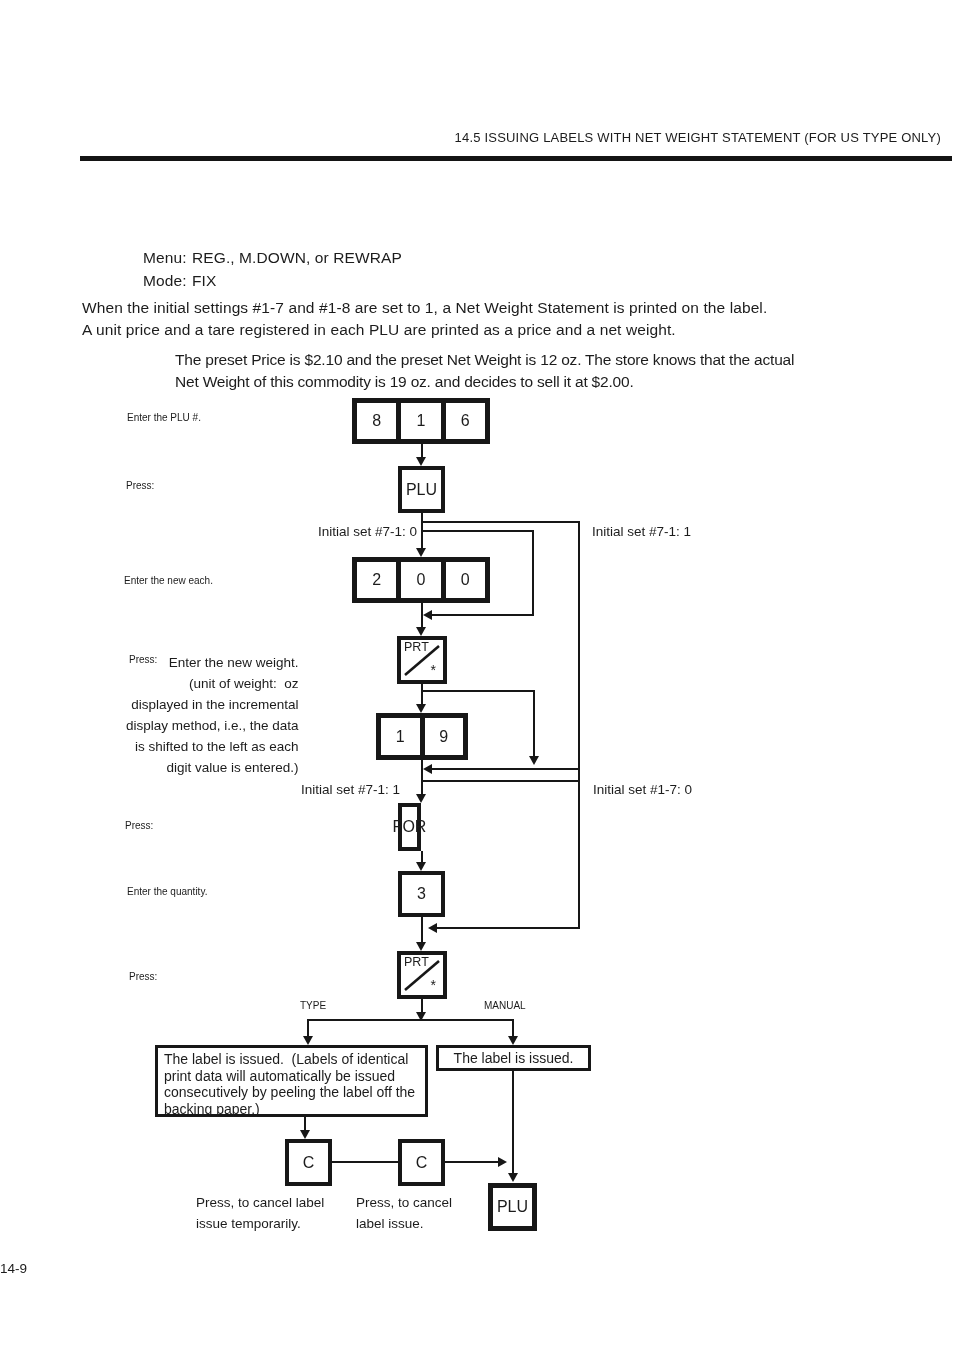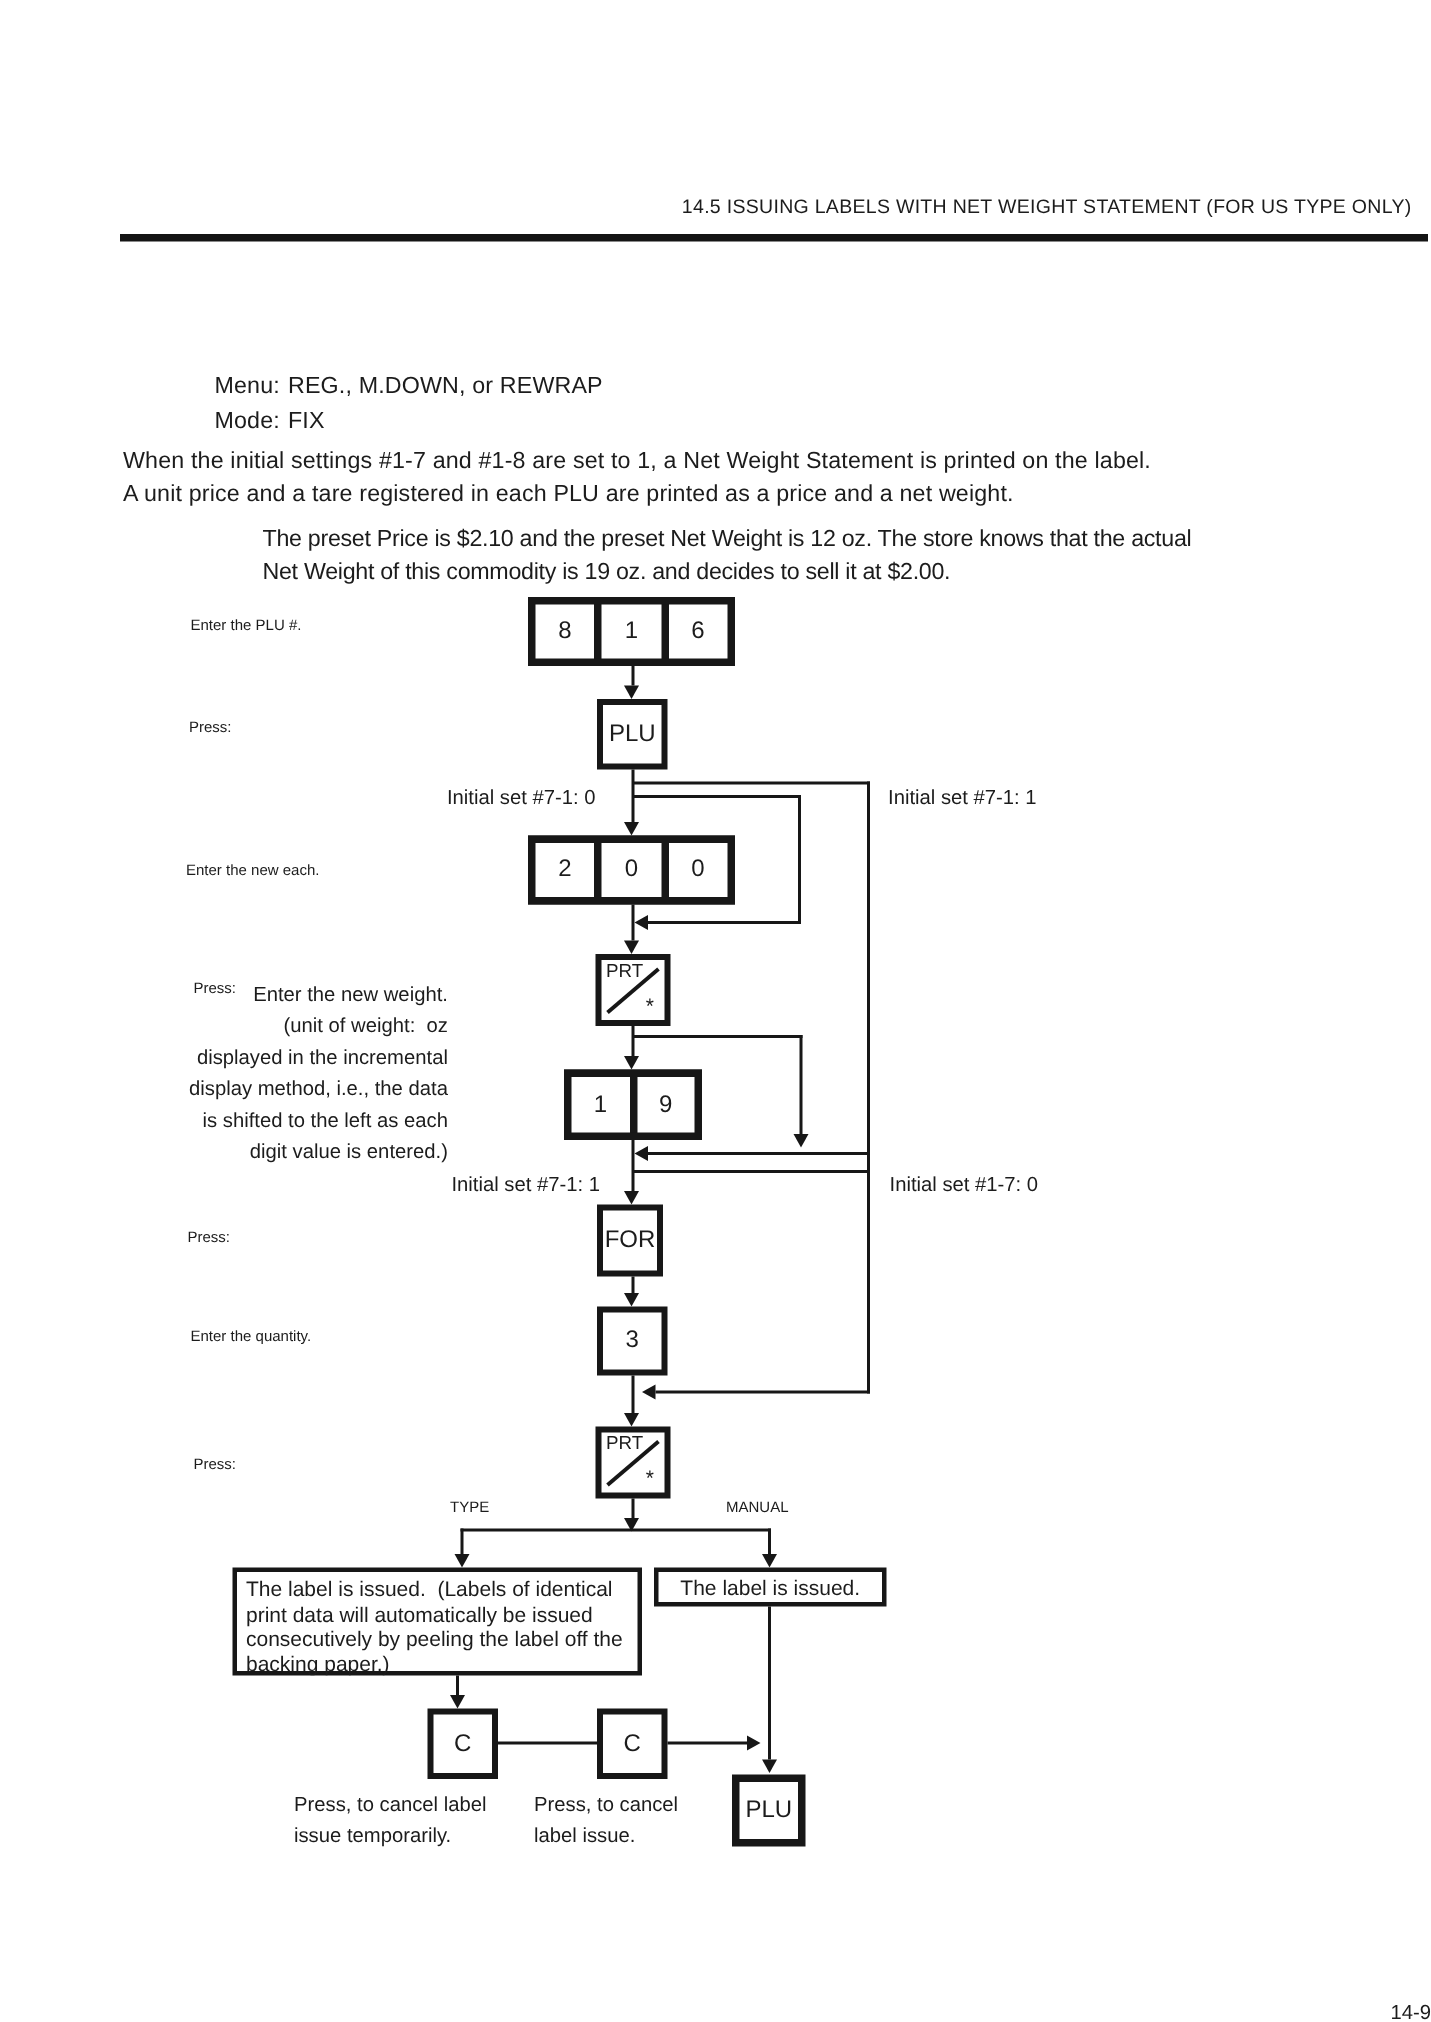--- a/index.html
+++ b/index.html
@@ -61,21 +61,21 @@
     <div class="pre">(unit of weight:  oz</div>
     <div class="pre">displayed in the incremental</div>
     <div class="pre">display method, i.e., the data</div>
     <div class="pre">is shifted to the left as each</div>
     <div class="pre">digit value is entered.)</div>
   </div>
   <div class="abs lbl" style="left:125px;top:820px;">Press:</div>
   <div class="abs lbl" style="left:127px;top:886px;">Enter the quantity.</div>
   <div class="abs lbl" style="left:129px;top:971px;">Press:</div>
 
-  <div class="abs blbl" style="left:293px;top:524px;width:109px;text-align:center;">Initial set #7-1: 0</div>
+  <div class="abs blbl" style="left:308px;top:524px;width:109px;text-align:right;">Initial set #7-1: 0</div>
   <div class="abs blbl" style="left:592px;top:524px;">Initial set #7-1: 1</div>
   <div class="abs blbl" style="left:291px;top:782px;width:109px;text-align:right;">Initial set #7-1: 1</div>
   <div class="abs blbl" style="left:593px;top:782px;">Initial set #1-7: 0</div>
 
   <div class="digits" style="left:352px;top:398px;width:138px;height:46px;">
     <div class="cell">8</div>
     <div class="cell">1</div>
     <div class="cell">6</div>
   </div>
 
@@ -95,21 +95,21 @@
       </svg>
       <span class="prt-star">*</span>
     </div>
   </div>
 
   <div class="digits" style="left:376px;top:713px;width:92px;height:47px;">
     <div class="cell">1</div>
     <div class="cell">9</div>
   </div>
 
-  <div class="keybox" style="left:398px;top:803px;width:44px;height:48px;">FOR</div>
+  <div class="keybox" style="left:398px;top:803px;width:23px;height:48px;">FOR</div>
 
   <div class="keybox" style="left:398px;top:871px;width:47px;height:46px;">3</div>
 
   <div class="keybox" style="left:397px;top:951px;width:50px;height:48px;">
     <div class="prt-inner">
       <span class="prt-lab">PRT</span>
       <svg width="42" height="40" viewBox="0 0 42 40" style="position:absolute;left:0;top:0;">
         <line x1="4" y1="35" x2="38" y2="6" stroke="#171717" stroke-width="2.6"></line>
       </svg>
       <span class="prt-star">*</span>
@@ -189,15 +189,15 @@
   <div class="vline" style="left:304px;top:1117px;height:13px;"></div>
   <div class="ah ah-down" style="left:300px;top:1130px;"></div>
 
   <div class="vline" style="left:512px;top:1071px;height:102px;"></div>
   <div class="ah ah-down" style="left:508px;top:1173px;"></div>
 
   <div class="hline" style="left:332px;top:1161px;width:66px;"></div>
   <div class="hline" style="left:445px;top:1161px;width:53px;"></div>
   <div class="ah ah-right" style="left:498px;top:1157px;"></div>
 
-  <div class="abs" style="left:0;top:1334px;width:954px;text-align:right;font-size:13.5px;">14-9</div>
+  <div class="abs" style="left:0;top:1261px;width:954px;text-align:left;font-size:13.5px;">14-9</div>
 
 </div>
 
 </body></html>

